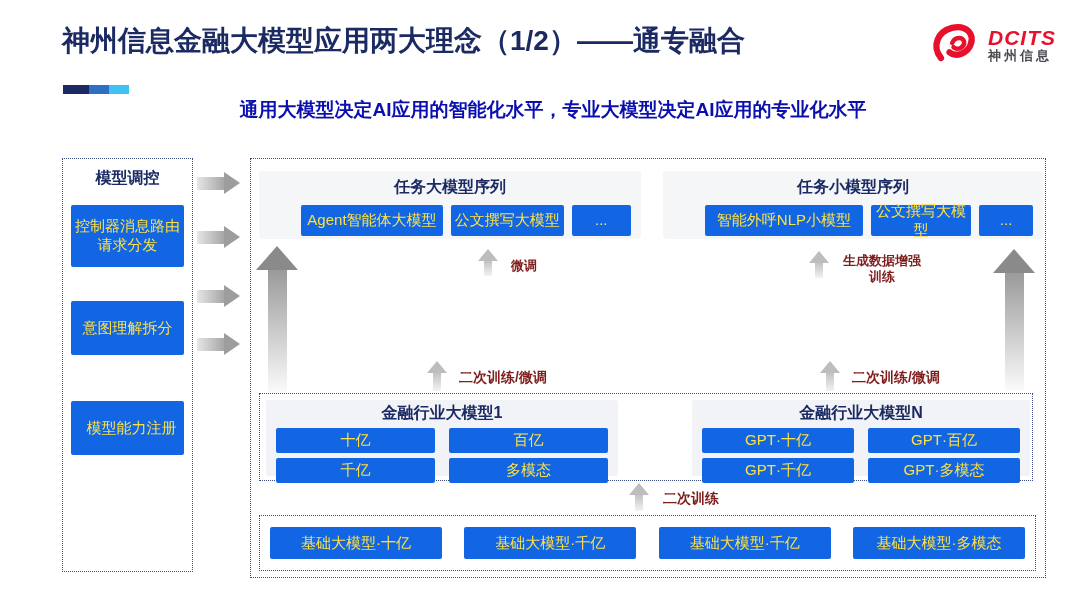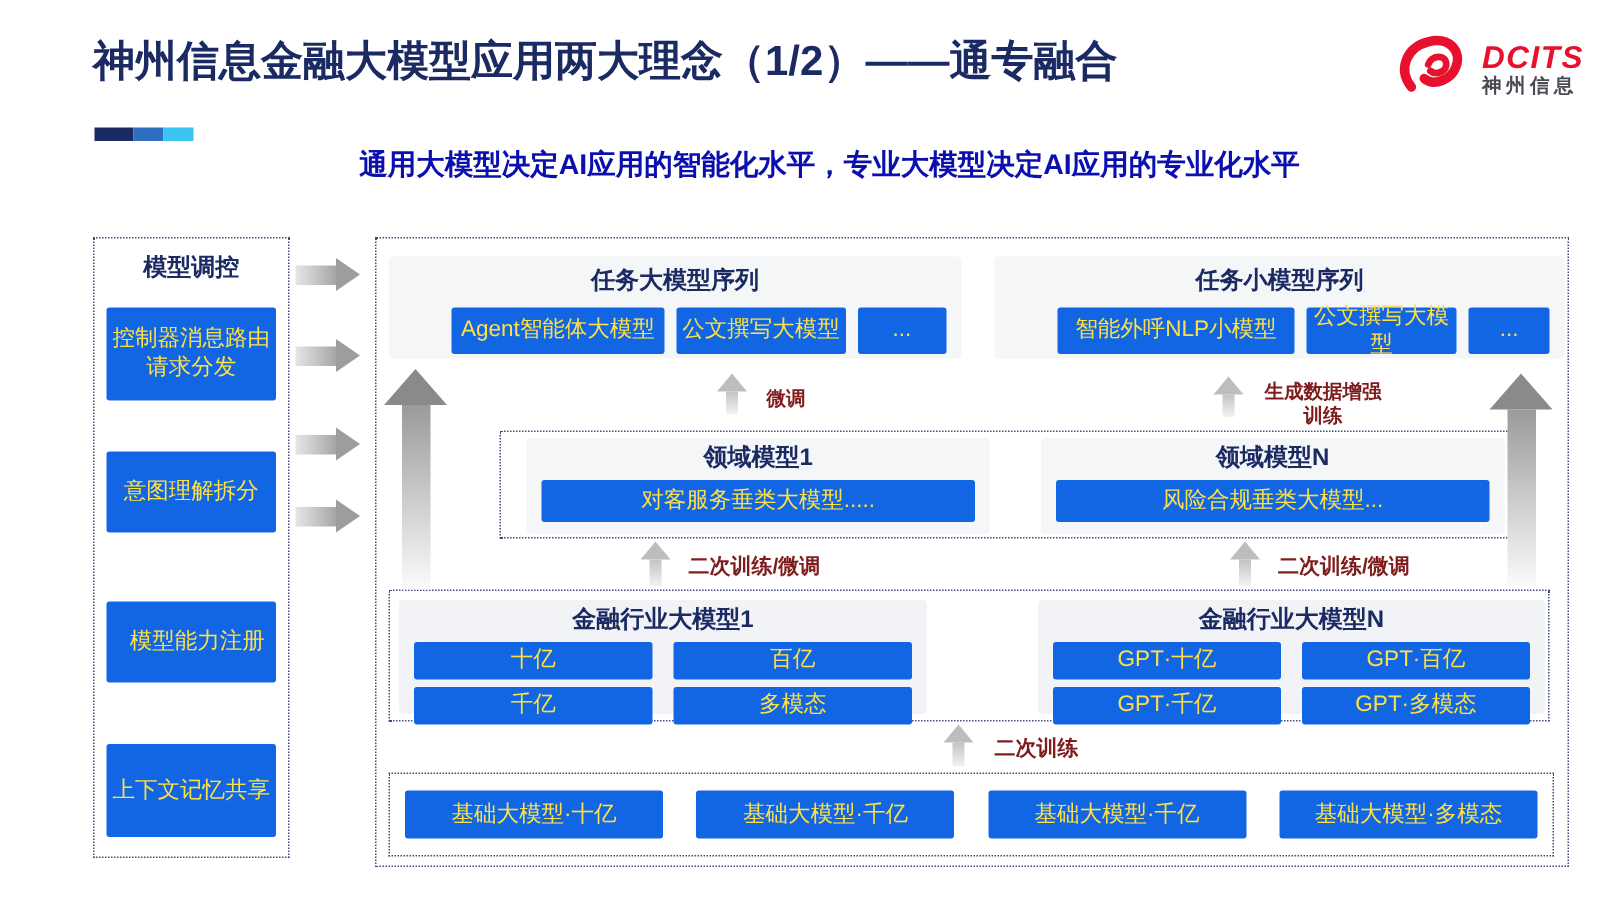--- a/index.html
+++ b/index.html
@@ -87,21 +87,20 @@
     <div style="width:20px;background:#3cc3f2;"></div>
   </div>
 
   <div class="subtitle">通用大模型决定AI应用的智能化水平，专业大模型决定AI应用的专业化水平</div>
 
   <div class="sidebar dotted">
     <div class="hdr">模型调控</div>
     <div class="btn" style="top:46px;height:58px;">控制器消息路由请求分发</div>
     <div class="btn" style="top:142px;height:50px;">意图理解拆分</div>
     <div class="btn" style="top:242px;height:50px;padding-left:12px;">模型能力注册</div>
-    <div class="btn" style="top:337px;height:58px;">上下文记忆共享</div>
   </div>
 
   <div class="arrow-right" style="left:197px;top:172px;">
       <div class="shaft"></div>
       <div class="head"></div>
     </div>
   <div class="arrow-right" style="left:197px;top:226px;">
       <div class="shaft"></div>
       <div class="head"></div>
     </div>
@@ -148,30 +147,20 @@
 
     <div class="arrow-up" style="left:5px;top:87px;">
       <div class="head-b"></div>
         <div class="shaft-b" style="height:123px;"></div>
     </div>
     <div class="arrow-up" style="left:742px;top:90px;">
       <div class="head-b"></div>
         <div class="shaft-b" style="height:118px;"></div>
     </div>
 
-    <div class="domain-box dotted">
-      <div class="domain-panel">
-        <div class="hdr">领域模型1</div>
-        <div class="btn">对客服务垂类大模型.....</div>
-      </div>
-      <div class="domain-panel">
-        <div class="hdr">领域模型N</div>
-        <div class="btn">风险合规垂类大模型...</div>
-      </div>
-    </div>
 
     <div class="arrow-up" style="left:176px;top:202px;">
       <div class="head-s"></div>
         <div class="shaft-s" style="height:18px;"></div>
     </div>
     <div class="glabel" style="position:absolute;left:208px;top:210px;font-size:14px;">二次训练/微调</div>
     <div class="arrow-up" style="left:569px;top:202px;">
       <div class="head-s"></div>
         <div class="shaft-s" style="height:18px;"></div>
     </div>

